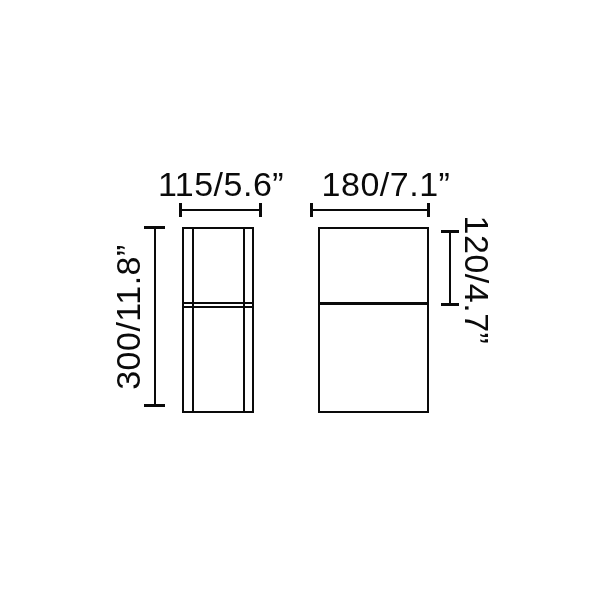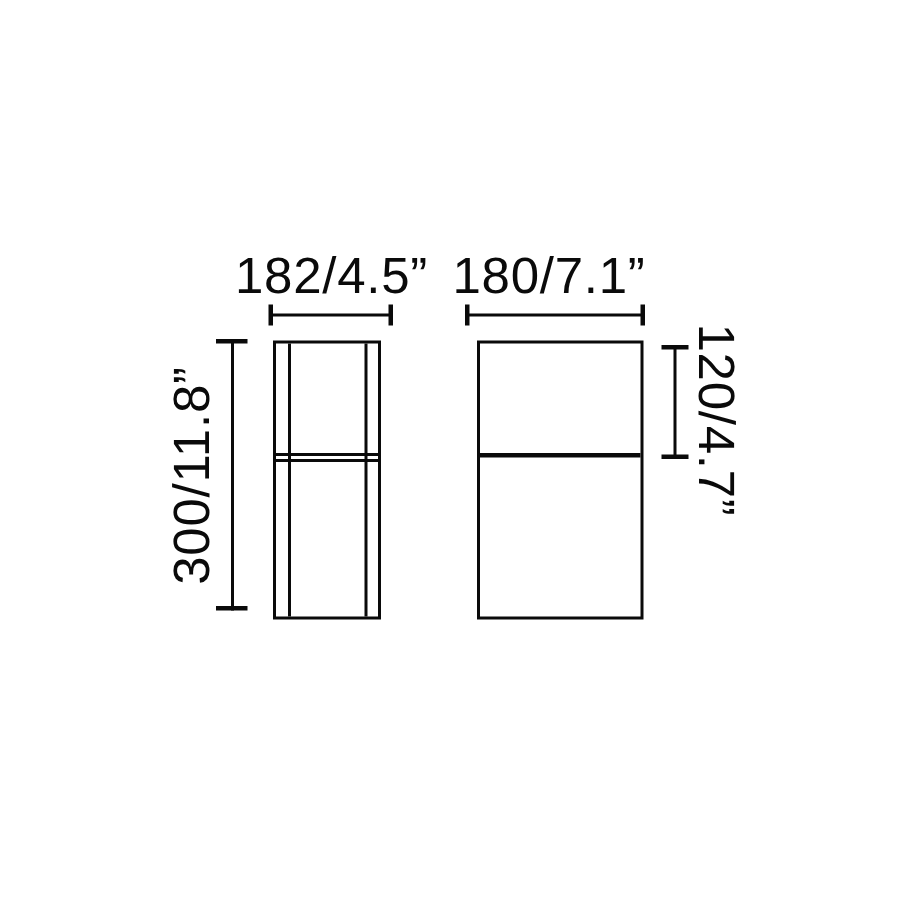--- a/index.html
+++ b/index.html
@@ -54,26 +54,26 @@
   <div class="abs ink" style="left:243px; top:229px; width:2px; height:182px;"></div>
   <div class="abs ink" style="left:184px; top:302px; width:68px; height:2px;"></div>
   <div class="abs ink" style="left:184px; top:306px; width:68px; height:2px;"></div>
 
   <div class="outline" style="left:318px; top:227px; width:111px; height:186px;"></div>
   <div class="abs ink" style="left:320px; top:302px; width:107px; height:3px;"></div>
 
   <div class="abs ink" style="left:180px; top:209px; width:81px; height:2px;"></div>
   <div class="abs ink" style="left:179px; top:203px; width:2.5px; height:14px;"></div>
   <div class="abs ink" style="left:259px; top:203px; width:2.5px; height:14px;"></div>
-  <div class="dim-label h-center" style="left:141px; top:167px; width:160px;">182/4.5”</div>
+  <div class="dim-label h-center" style="left:141px; top:167px; width:160px;">115/5.6”</div>
 
   <div class="abs ink" style="left:311px; top:209px; width:118px; height:2px;"></div>
   <div class="abs ink" style="left:310px; top:203px; width:2.5px; height:14px;"></div>
   <div class="abs ink" style="left:427px; top:203px; width:2.5px; height:14px;"></div>
-  <div class="dim-label h-center" style="left:286px; top:167px; width:160px;">180/7.1”</div>
+  <div class="dim-label h-center" style="left:306px; top:167px; width:160px;">180/7.1”</div>
 
   <div class="abs ink" style="left:154px; top:227px; width:2px; height:180px;"></div>
   <div class="abs ink" style="left:144px; top:226px; width:21px; height:2.5px;"></div>
   <div class="abs ink" style="left:144px; top:404px; width:21px; height:2.5px;"></div>
   <div class="dim-label rot-ccw" style="left:128px; top:317px;">300/11.8”</div>
 
   <div class="abs ink" style="left:449px; top:231px; width:2px; height:75px;"></div>
   <div class="abs ink" style="left:441px; top:230px; width:18px; height:2.5px;"></div>
   <div class="abs ink" style="left:441px; top:303px; width:18px; height:2.5px;"></div>
   <div class="dim-label rot-cw" style="left:477px; top:280px;">120/4.7”</div>

